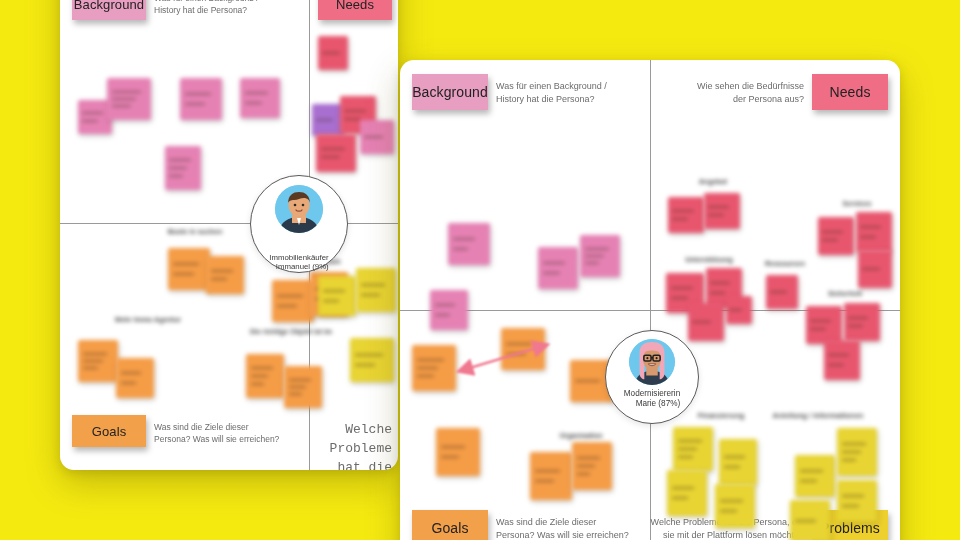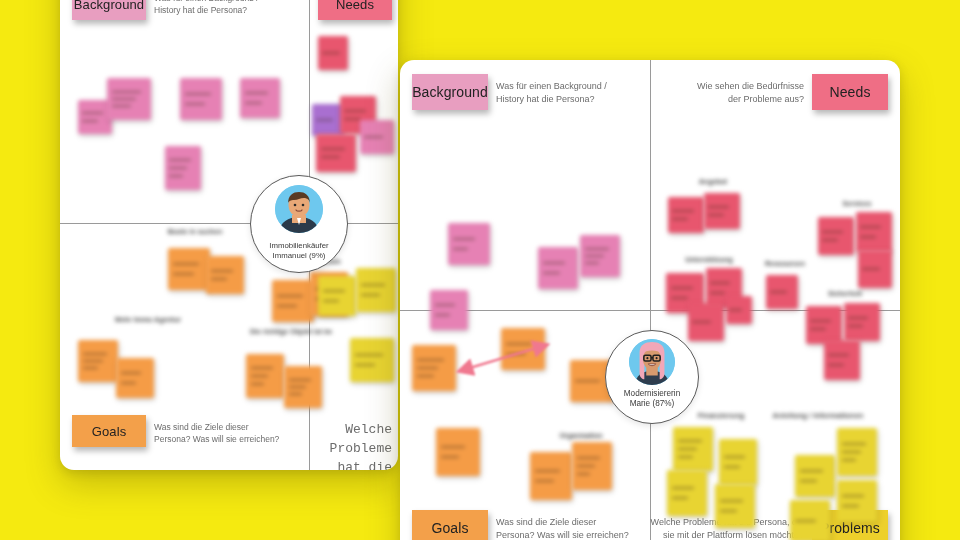--- a/index.html
+++ b/index.html
@@ -250,40 +250,40 @@
         <path d="M4 48c1-11 9-16 20-16s19 5 20 16z" fill="#2B3A4A"></path>
         <path d="M17 30h14v8H17z" fill="#E8A877"></path>
         <ellipse cx="24" cy="20" rx="10.5" ry="12" fill="#E8A877"></ellipse>
         <path d="M13 19c0-9 5-12 11-12s11 3 11 12c0-4-3-6-6-6-4 0-6 2-10 2-3 0-6 1-6 4z" fill="#5A3A22"></path>
         <circle cx="20" cy="20" r="1.3" fill="#2A2A2A"></circle>
         <circle cx="28" cy="20" r="1.3" fill="#2A2A2A"></circle>
         <path d="M21 25c1 1.6 5 1.6 6 0" stroke="#8A4B38" stroke-width="1.3" fill="none" stroke-linecap="round"></path>
         <path d="M22 33h4l-2 7z" fill="#fff"></path>
       </svg>
     </div>
-    <div class="pname" style="margin-top:8px;font-size:7.8px;"><span>Immobilienkäufer</span><br><span>Immanuel (9%)</span></div>
+    <div class="pname" style="margin-top:20px;font-size:7.8px;text-align:right;"><span>Immobilienkäufer</span><br><span>Immanuel (9%)</span></div>
   </div>
 </div>
 
 <div class="card front">
 
   <div class="divider-v" style="left:250px;"></div>
   <div class="divider-h" style="top:250px;"></div>
 
   <div class="tab bg" style="left:12px;top:14px;width:76px;height:36px;font-size:14px;">
     <span>Background</span>
   </div>
   <div class="prompt" style="left:96px;top:20px;width:150px;font-size:9px;">Was für einen Background /
 History hat die Persona?</div>
 
   <div class="tab needs" style="left:412px;top:14px;width:76px;height:36px;font-size:14px;">
     <span>Needs</span>
   </div>
   <div class="prompt right" style="left:256px;top:20px;width:148px;font-size:9px;">Wie sehen die Bedürfnisse
-der Probleme aus?</div>
+der Persona aus?</div>
 
   <div class="tab goals" style="left:12px;top:450px;width:76px;height:36px;font-size:14px;">
     <span>Goals</span>
   </div>
   <div class="prompt" style="left:96px;top:456px;width:160px;font-size:9px;">Was sind die Ziele dieser
 Persona? Was will sie erreichen?</div>
 
   <div class="tab problems" style="left:412px;top:450px;width:76px;height:36px;font-size:14px;">
     <span>Problems</span>
   </div>
@@ -517,15 +517,15 @@
         <g fill="none" stroke="#1F1F1F" stroke-width="1.6">
           <rect x="15.5" y="17" width="7.5" height="6" rx="1.6"></rect>
           <rect x="25" y="17" width="7.5" height="6" rx="1.6"></rect>
           <line x1="23" y1="19.5" x2="25" y2="19.5"></line>
         </g>
         <circle cx="19.2" cy="20" r="1.1" fill="#1F1F1F"></circle>
         <circle cx="28.8" cy="20" r="1.1" fill="#1F1F1F"></circle>
         <path d="M20 26c1.5 2.4 6.5 2.4 8 0z" fill="#fff" stroke="#8A4B38" stroke-width="1"></path>
       </svg>
     </div>
-    <div class="pname" style="margin-top:4px;font-size:8.2px;"><span>Modernisiererin</span><br><span>Marie (87%)</span></div>
+    <div class="pname" style="margin-top:4px;font-size:8.2px;text-align:right;"><span>Modernisiererin</span><br><span>Marie (87%)</span></div>
   </div>
 </div>
 
 </body></html>

